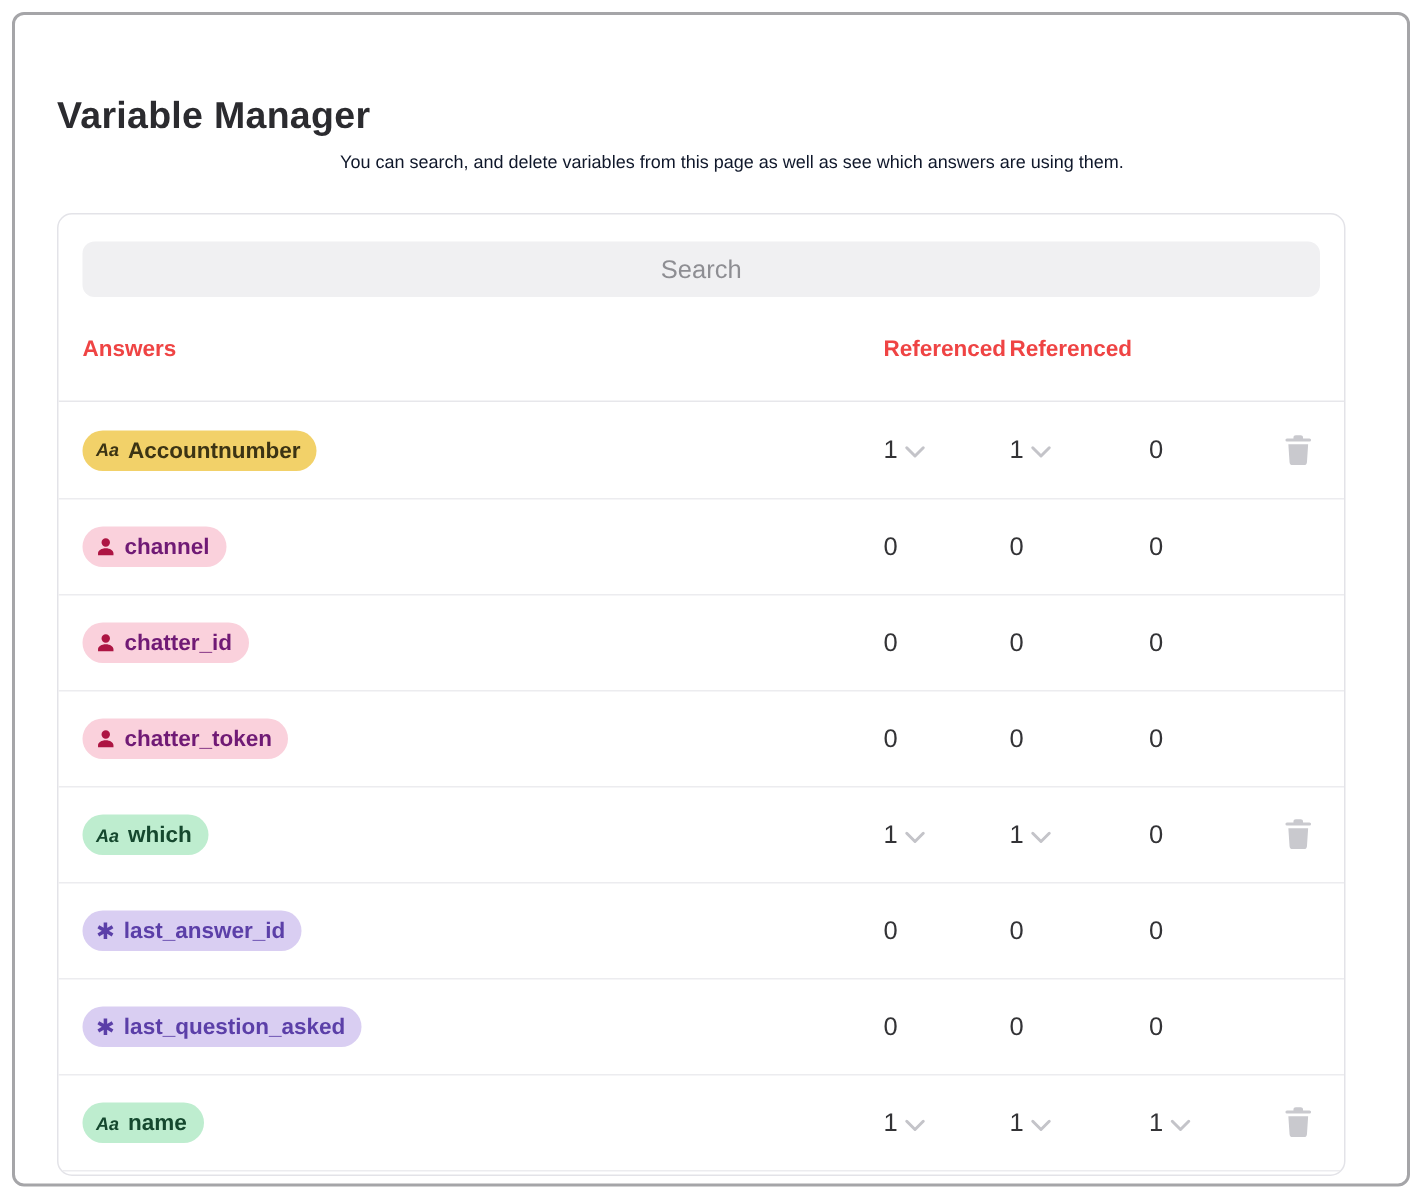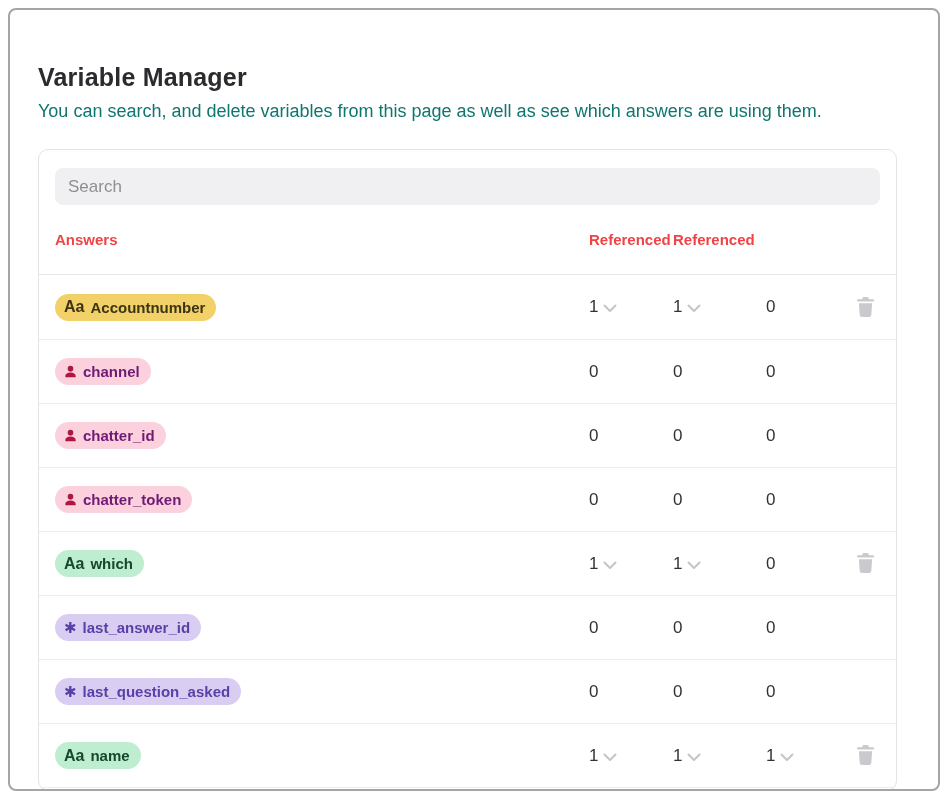--- a/index.html
+++ b/index.html
@@ -3,31 +3,32 @@
 <meta charset="utf-8">
 <style>
   * { margin:0; padding:0; box-sizing:border-box; }
   html,body { width:950px; height:801px; background:#fff; font-family:"Liberation Sans", sans-serif; }
   .frame {
     position:absolute; left:8px; top:8px; width:932px; height:783px;
     border:2px solid #A5A5A8; border-radius:8px; background:#fff; overflow:hidden;
   }
   .content { padding:28px 0 0 28px;margin-top:25px; }
   .page-title { font-size:25px; font-weight:bold; color:#2B2B2F; letter-spacing:.2px; }
-  .page-subtitle { margin-top:9px; font-size:18px; color:#0f766e; }
+  .page-subtitle { margin-top:9px; font-size:12px; color:#0f172a;text-align:center; }
 
   .card {
     margin-top:27px; width:859px; height:642px;
     border:1px solid #E3E3E8; border-radius:10px; background:#fff; overflow:hidden;
   }
   .search-wrap { padding:18px 16px 0 16px; }
   .search-input {
     width:100%; height:37px; background:#F0F0F2; border:none; outline:none;
     border-radius:8px; padding:0 13px; font-size:17px; color:#0369a1;
     font-family:"Liberation Sans", sans-serif;
+    text-align:center;
   }
   .search-input::placeholder { color:#8E8E93; }
 
   .grid-row {
     display:grid; grid-template-columns:1fr 84px 93px 85px 29px;
     align-items:center; padding:0 16px;
   }
   .table-header { height:70px; }
   .summary { font-size:15px; font-weight:bold; color:#1C1C1E; }
   .sort-arrow { font-weight:normal; color:#454549; font-size:15px; margin-left:5px; cursor:pointer; }
@@ -41,21 +42,21 @@
   .pill {
     display:inline-flex; align-items:center; gap:6px; height:27px;
     padding:0 11px 0 9px; border-radius:14px; font-size:15px; cursor:pointer;
   }
   .pill-label { font-weight:bold; }
   .pill[data-variant="yellow"] { background:#F2D169; color:#3C3414; }
   .pill[data-variant="pink"]   { background:#FAD1DC; color:#701a75; }
   .pill[data-variant="green"]  { background:#BEEDCF; color:#15482E; }
   .pill[data-variant="purple"] { background:#D9CEF2; color:#5B3FA8; }
   .type-icon { display:none; font-weight:bold; }
-  .icon-aa { font-size:16px; letter-spacing:0; }
+  .icon-aa { font-size:12px; letter-spacing:0;font-style:italic; }
   .icon-meta { font-size:15px; font-weight:normal; }
   .icon-user { width:13px; height:13px; }
   .pill[data-icon="aa"]   .icon-aa   { display:inline; }
   .pill[data-icon="user"] .icon-user { display:inline; color:#AD1543; }
   .pill[data-icon="meta"] .icon-meta { display:inline; }
 
   .num-cell { display:flex; align-items:center; gap:5px; font-size:17px; color:#333336; }
   .num-cell.expandable { cursor:pointer; }
   .chevron { margin-top:3px; }
 

